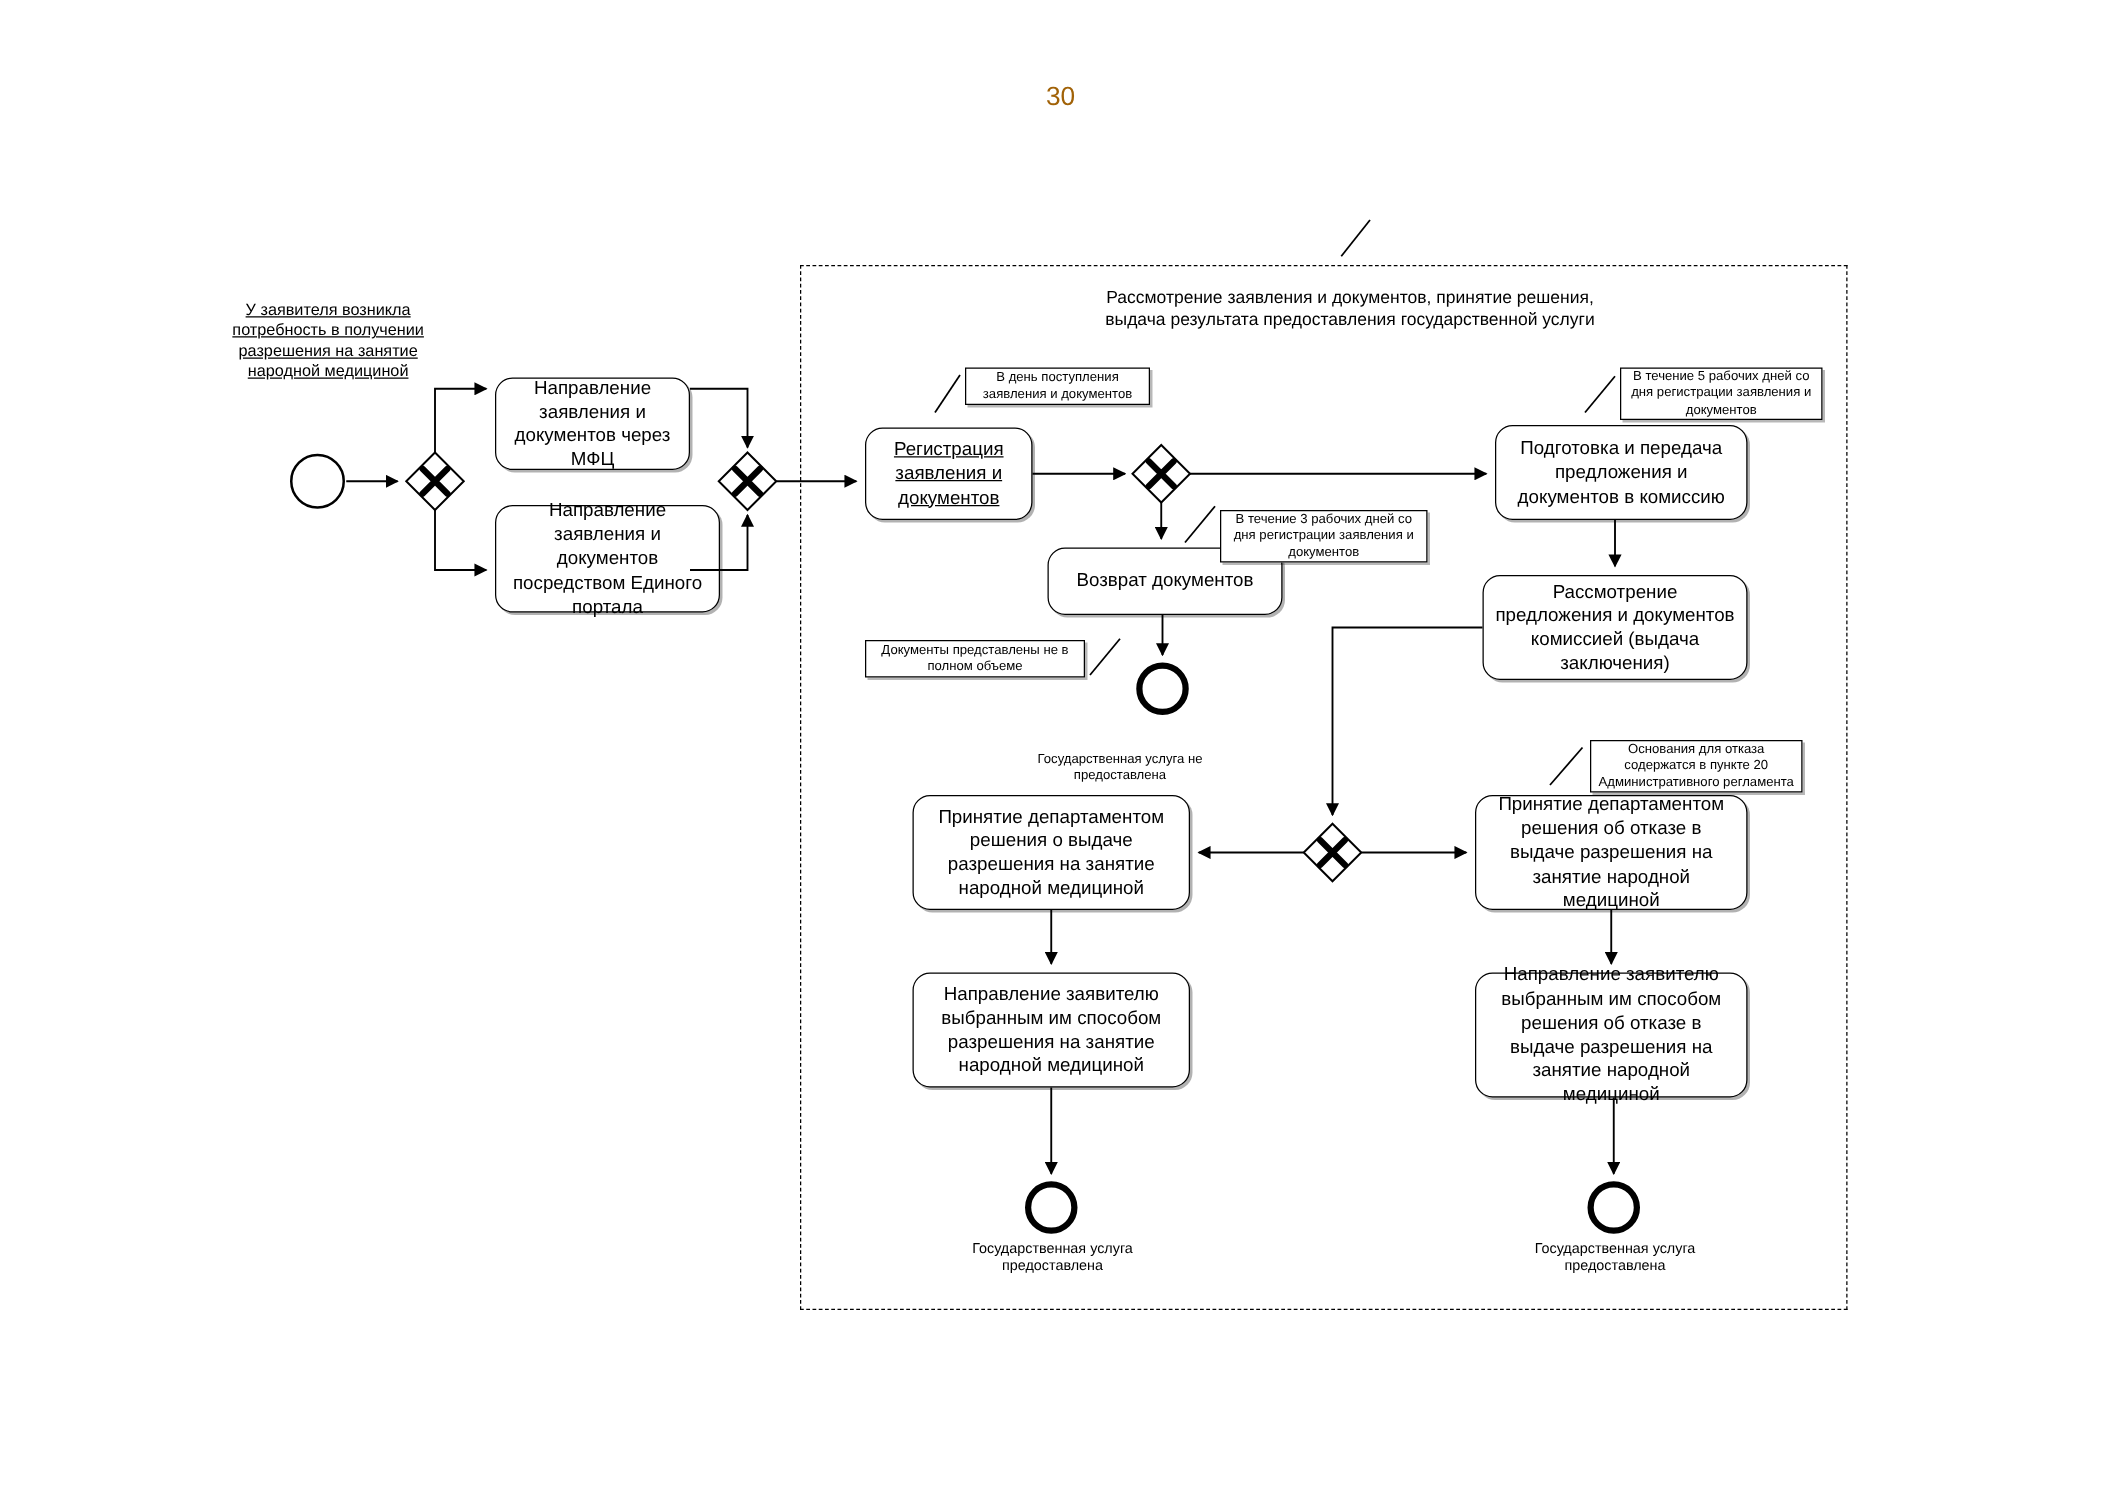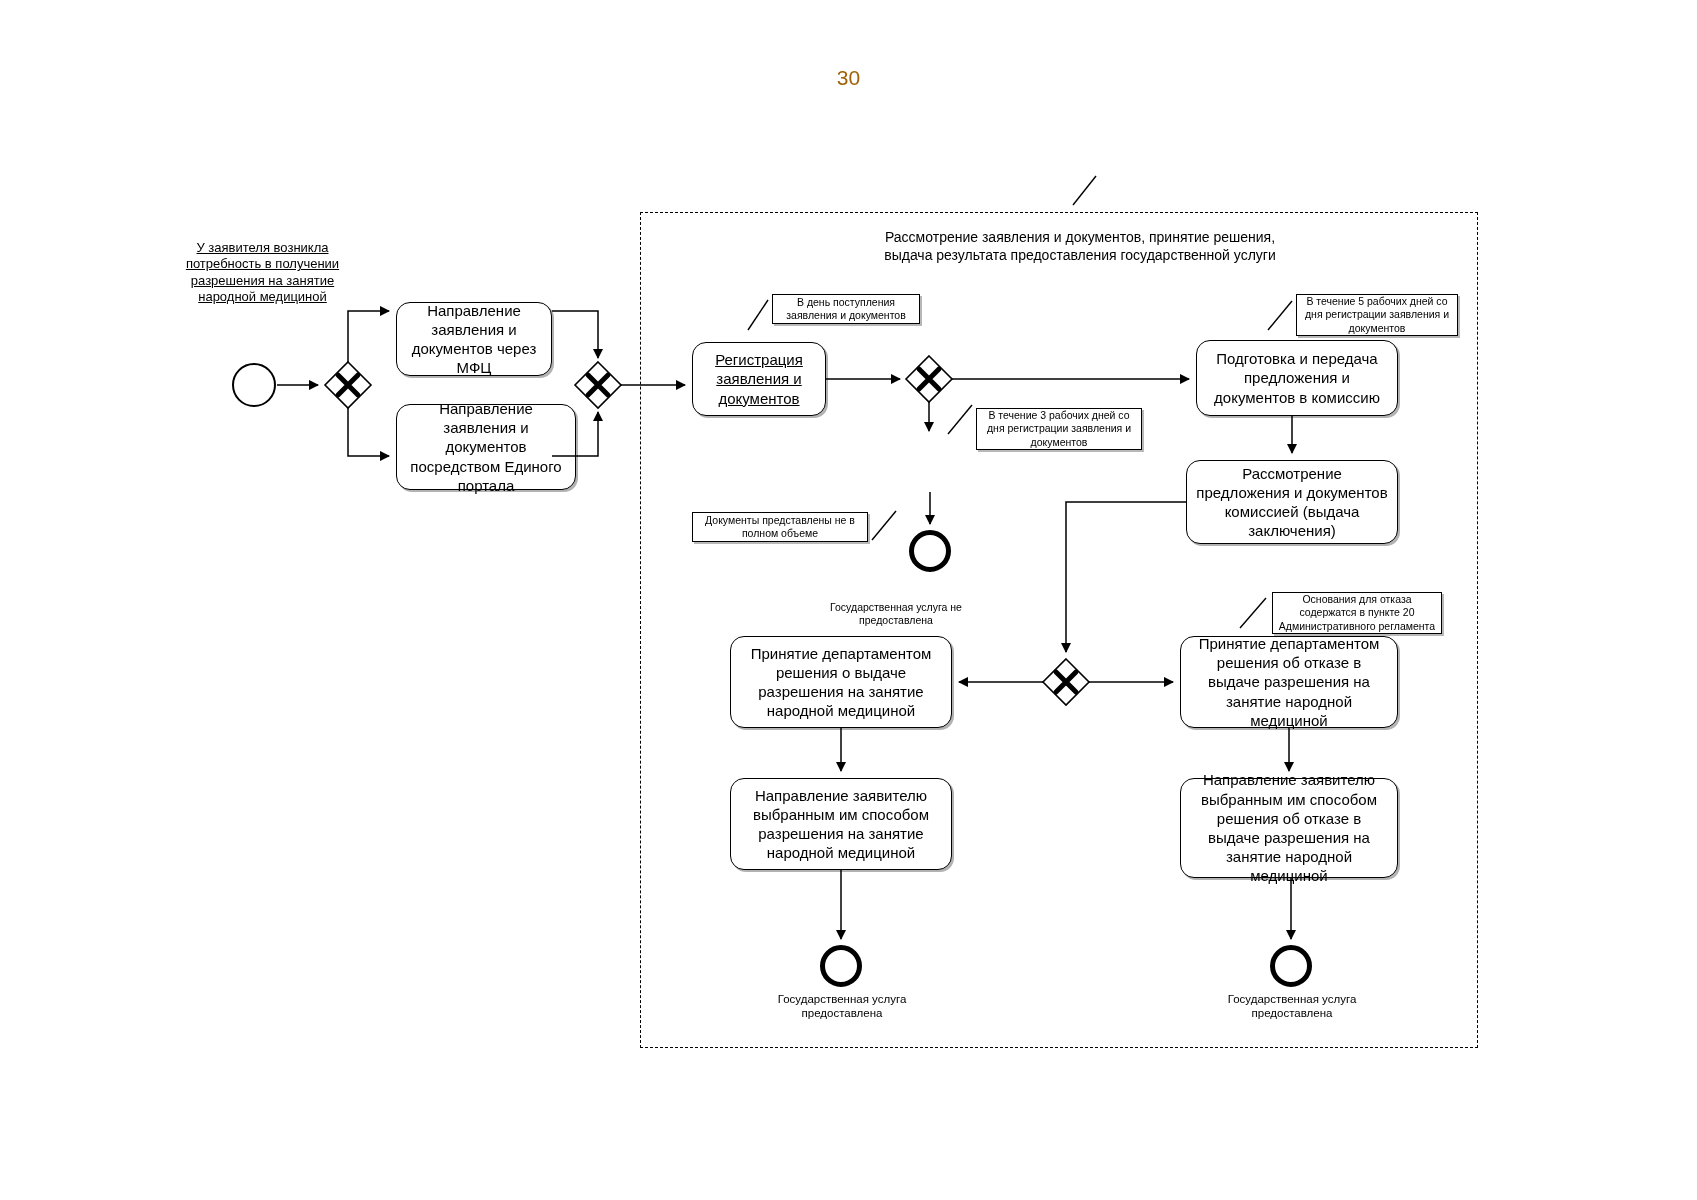--- a/index.html
+++ b/index.html
@@ -127,20 +127,21 @@
   <div class="plain" style="left:175px; top:240px; width:175px;text-decoration:underline;">У заявителя возникла потребность в получении разрешения на занятие народной медициной</div>
 
   <div class="node start-ev" style="left:232px; top:363px; width:44px; height:44px;"></div>
 
   <div class="node task" style="left:396px; top:274px; width:156px; height:74px;margin-top:28px;">Направление заявления и документов через МФЦ</div>
 
   <div class="node task" style="left:396px; top:404px; width:180px; height:86px;">Направление заявления и документов посредством Единого портала</div>
 
   <div class="node task" style="left:692px; top:342px; width:134px; height:74px;text-decoration:underline;">Регистрация заявления и документов</div>
 
+  <div class="node task" style="left:838px; top:438px; width:188px; height:54px;">Возврат документов</div>
 
   <div class="node task" style="left:1196px; top:340px; width:202px; height:76px;">Подготовка и передача предложения и документов в комиссию</div>
 
   <div class="node task" style="left:1186px; top:460px; width:212px; height:84px;">Рассмотрение предложения и документов комиссией (выдача заключения)</div>
 
   <div class="node task" style="left:730px; top:636px; width:222px; height:92px;">Принятие департаментом решения о выдаче разрешения на занятие народной медициной</div>
 
   <div class="node task" style="left:1180px; top:636px; width:218px; height:92px;">Принятие департаментом решения об отказе в выдаче разрешения на занятие народной медициной</div>
 
   <div class="node task" style="left:730px; top:778px; width:222px; height:92px;">Направление заявителю выбранным им способом разрешения на занятие народной медициной</div>

